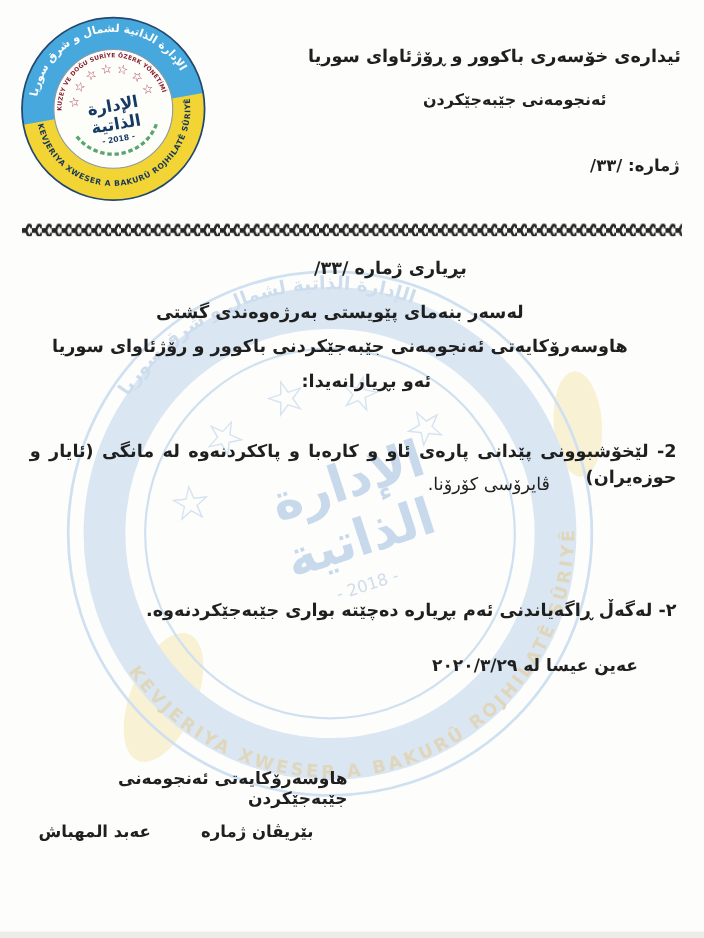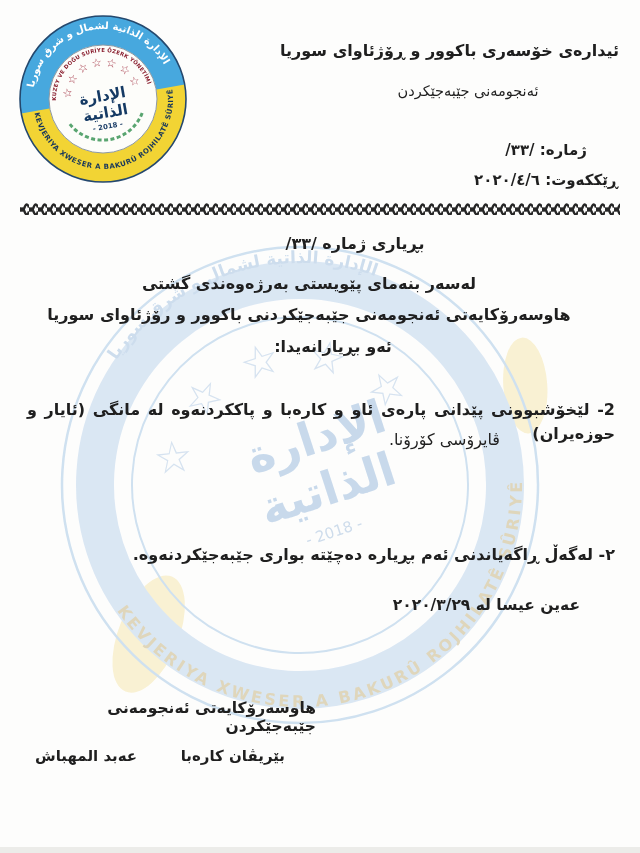--- a/index.html
+++ b/index.html
@@ -9,21 +9,21 @@
     font-family:"DejaVu Sans", sans-serif;
     color:#1f1f1f;
   }
   .abs{position:absolute;}
   .rtl{direction:rtl;unicode-bidi:plaintext;}
 
   
   #seal{left:18px;top:14px;width:170px;height:170px;z-index:3;}
   #hdr-org{right:21px;top:40px;width:302px;text-align:center;z-index:2;}
   #hdr-org .l1{font-size:16px;font-weight:bold;white-space:nowrap;line-height:22px;}
-  #hdr-org .l2{font-size:14.5px;font-weight:normal;line-height:22px;margin-top:18px;}
+  #hdr-org .l2{font-size:14.5px;font-weight:bold;line-height:22px;margin-top:18px;}
   #hdr-meta{right:22px;top:135px;text-align:center;z-index:2;}
   #hdr-meta div{font-size:15px;font-weight:bold;line-height:30px;white-space:nowrap;}
 
   
   #divider{left:20px;top:203px;z-index:2;}
 
   
   #title{left:0;right:0;top:234px;padding-left:70px;text-align:center;
          font-size:16px;font-weight:bold;z-index:2;}
   .preamble{left:0;right:22px;text-align:center;font-size:16px;font-weight:bold;z-index:2;width:618px;}
@@ -128,21 +128,20 @@
   </g>
 </svg>
 
 <div id="hdr-org" class="abs rtl">
   <div class="l1">ئیدارەی خۆسەری باکوور و ڕۆژئاوای سوریا</div>
   <div class="l2">ئەنجومەنی جێبەجێکردن</div>
 </div>
 
 <div id="hdr-meta" class="abs rtl">
   <div>ژمارە: /٣٣/</div>
-  <div>ڕێککەوت: ٢٠٢٠/٤/٦</div>
 </div>
 
 <svg id="divider" class="abs" width="600" height="12" viewBox="0 0 600 12" aria-hidden="true">
   <defs>
     <pattern id="wavepat" width="9" height="12" patternUnits="userSpaceOnUse">
       <path d="M0 8.5 Q2.25 2.5 4.5 8.5 T9 8.5" fill="none" stroke="#262626" stroke-width="2.4"></path>
       <path d="M0 4.5 Q2.25 10.5 4.5 4.5 T9 4.5" fill="none" stroke="#262626" stroke-width="2.4"></path>
     </pattern>
   </defs>
   <rect width="600" height="12" fill="url(#wavepat)"></rect>
@@ -161,17 +160,17 @@
 
 <div id="body-p2" class="abs">٢- لەگەڵ ڕاگەیاندنی ئەم بڕیارە دەچێتە بواری جێبەجێکردنەوە.</div>
 
 <div id="place-date" class="abs">
   <span>عەین عیسا لە ٢٠٢٠/٣/٢٩</span>
 </div>
 
 <div id="sig-org" class="abs">هاوسەرۆکایەتی ئەنجومەنی جێبەجێکردن</div>
 
 <div id="sig-row" class="abs">
-  <div>بێریڤان کارەبا</div>
+  <div>بێریڤان ژمارە</div>
   <div>عەبد المهباش</div>
 </div>
 
 <div id="scan-edge" class="abs"></div>
 
 </body></html>

